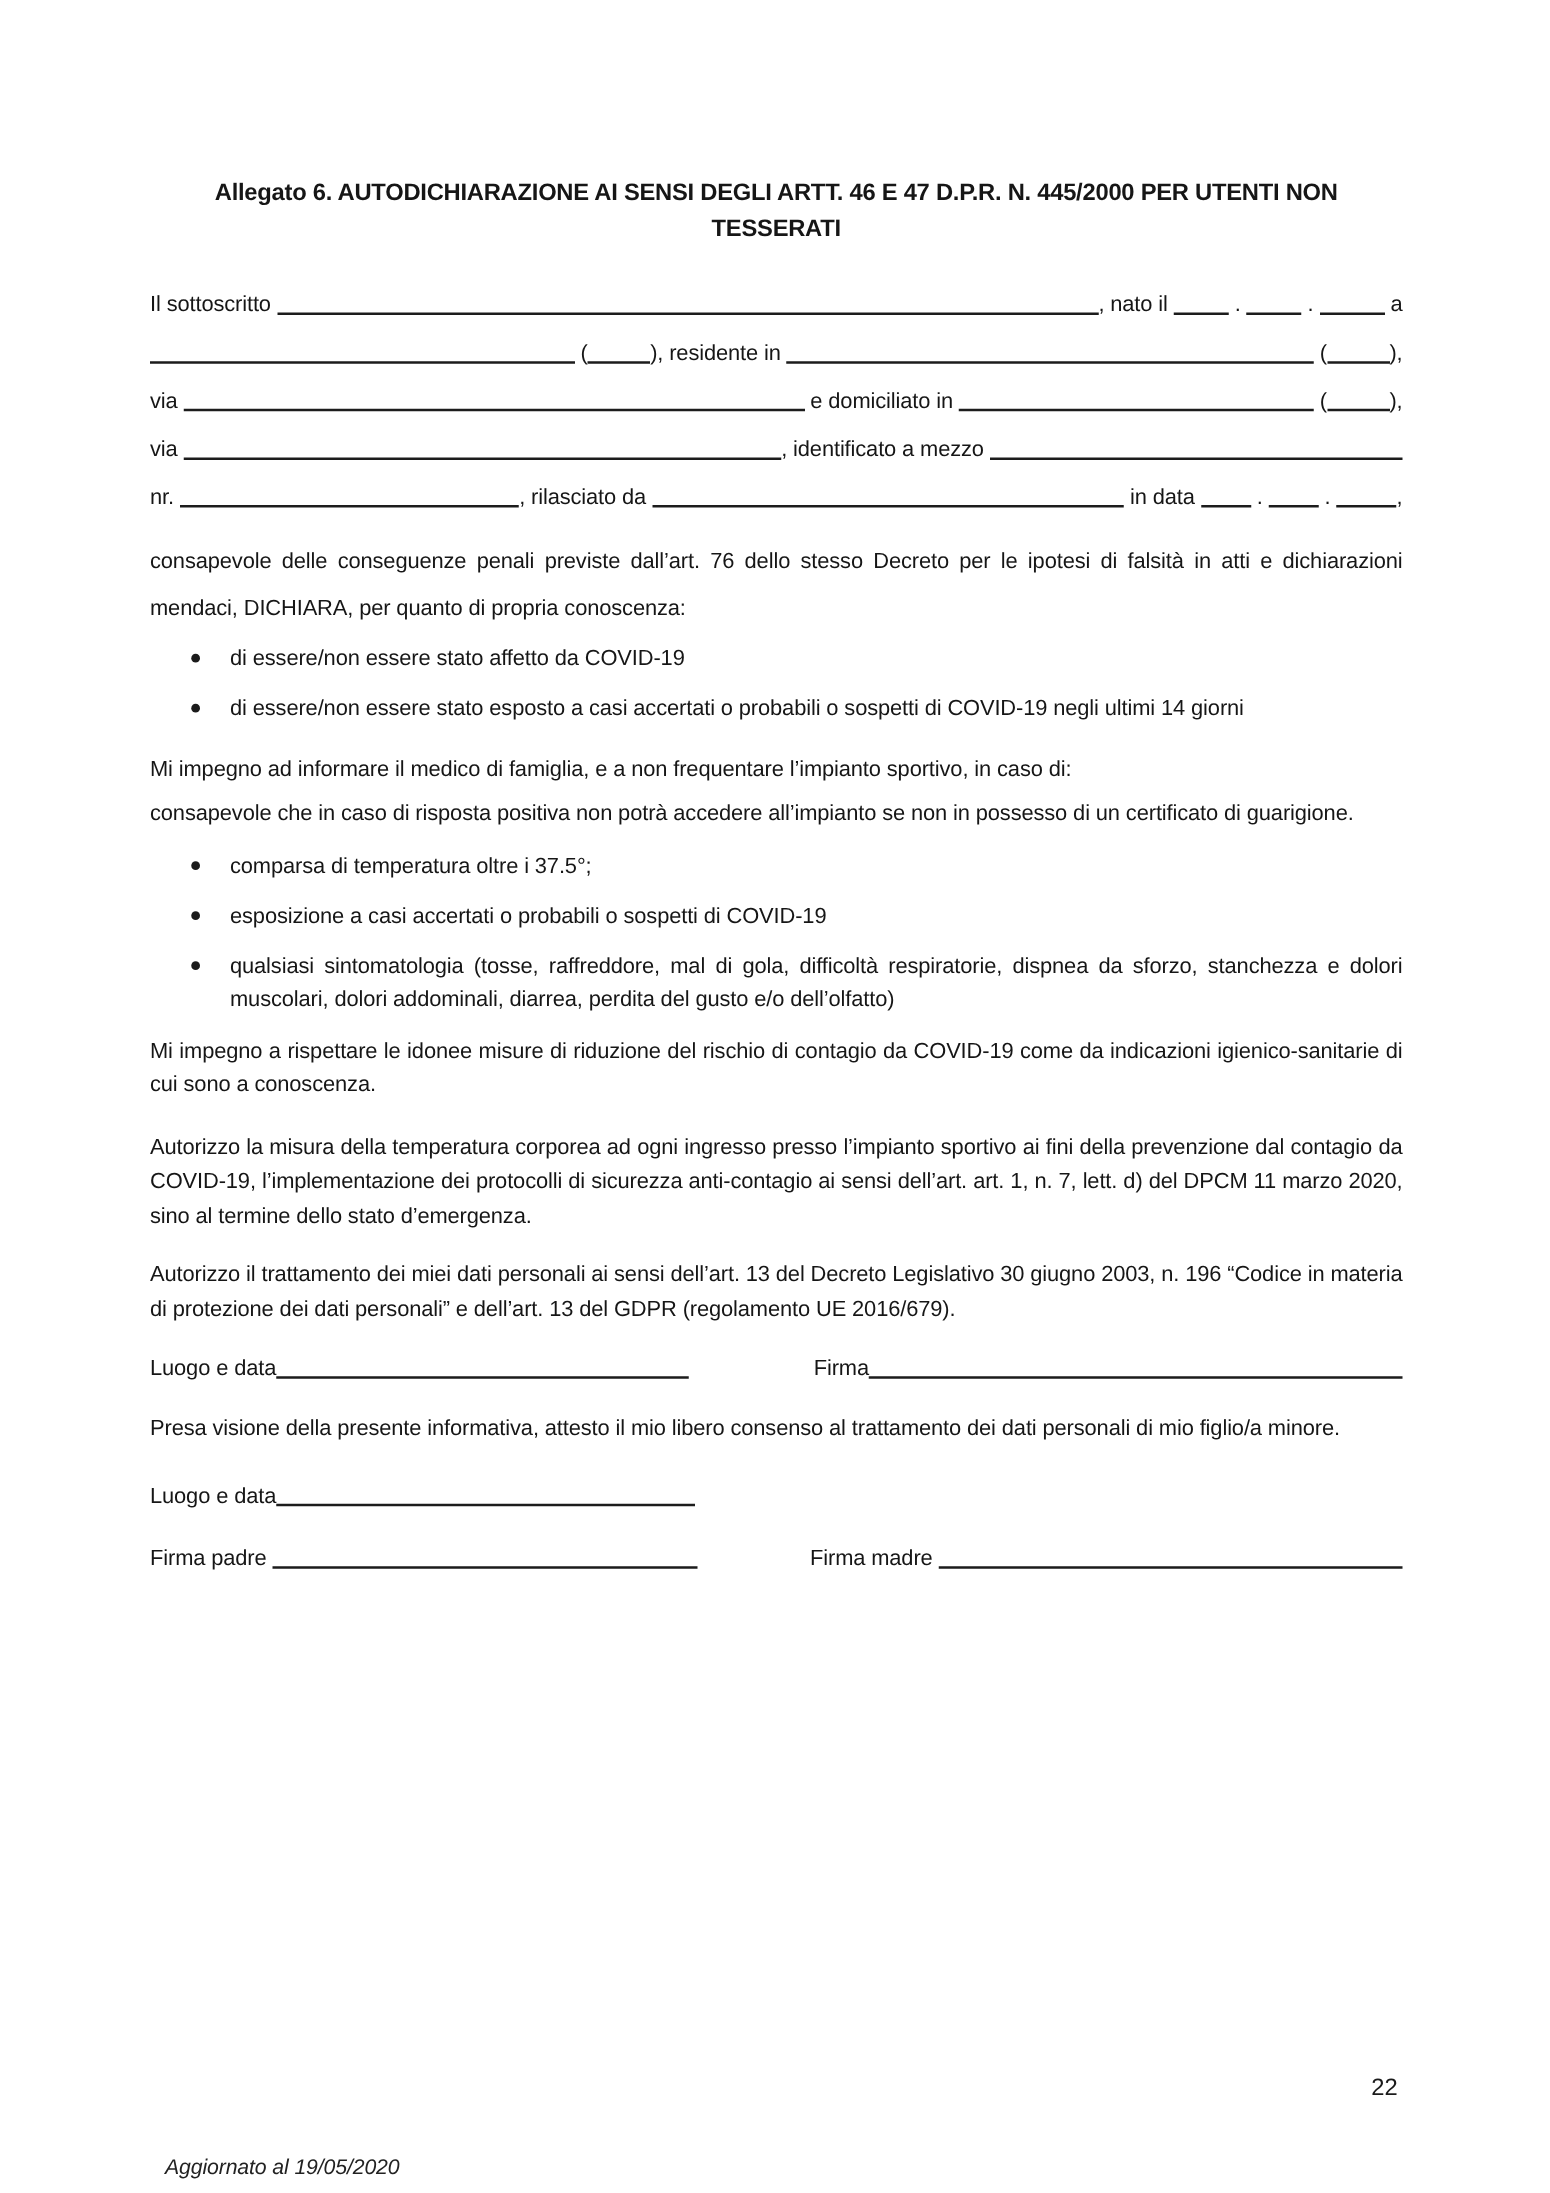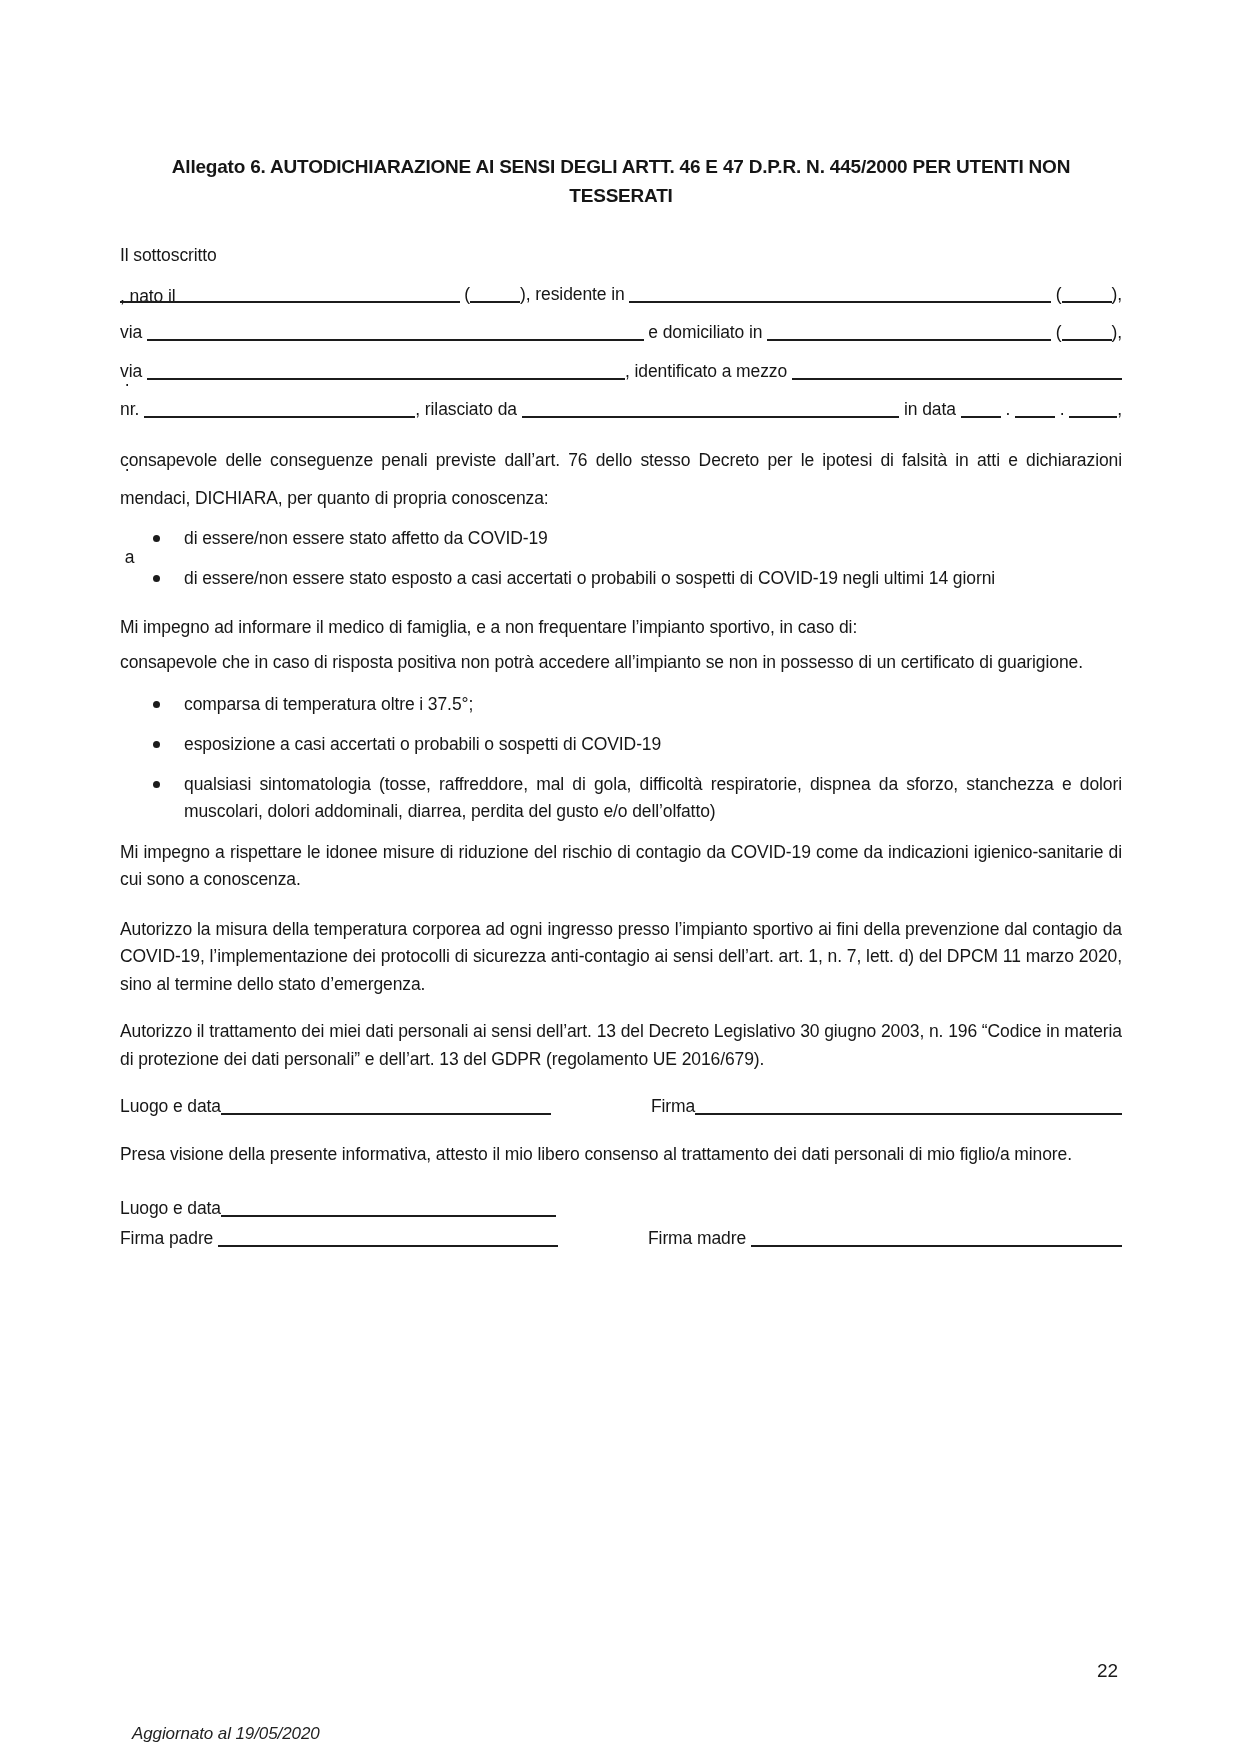--- a/index.html
+++ b/index.html
@@ -2,50 +2,50 @@
 <html><head>
 <meta charset="utf-8">
 <style>
   html,body { margin:0; padding:0; background:#ffffff; }
   .page {
     position:relative; width:1240px; height:1754px;
     background:#fff; overflow:hidden;
     font-family:"Liberation Sans","DejaVu Sans",sans-serif;
     color:#161616; font-size:17.5px; letter-spacing:-0.1px;
   }
-  .content { position:absolute; left:120px; top:152px; width:1002px; }
+  .content { position:absolute; left:120px; top:140px; width:1002px; }
   .title { text-align:center; font-weight:700; font-size:19px; line-height:29px; letter-spacing:-0.2px; }
   .sec { margin:0; }
   .para { text-align:justify; text-align-last:left; line-height:27.5px; }
   .formline, .sigline { display:flex; align-items:baseline; }
   .formline { height:38.5px; }
   .formline .seg-text { line-height:38.5px; }
   .sigline { height:30px; }
   .sigline .seg-text { line-height:30px; }
   .seg-text { white-space:pre; flex:0 0 auto; }
   .blank { display:block; height:12px; border-bottom:2px solid #1c1c1c; position:relative; top:3px; }
   .spacer { display:block; height:1px; }
   .bullets ul { list-style:none; margin:0; padding:0; }
   .bullets li { position:relative; padding-left:64px; line-height:27px; text-align:justify; text-align-last:left; }
   .bullets li + li { margin-top:13px; }
   .dot { position:absolute; left:33px; top:10px; width:7px; height:7px; border-radius:50%; background:#1b1b1b; }
   
-  .sec-0 { margin-top:26px;flex-direction:column; }
+  .sec-0 { margin-top:26px; }
   .sec-6 { margin-top:12px; line-height:38px; }
   .sec-7 { margin-top:8px; }
   .sec-8 { margin-top:8px; }
   .sec-9 { margin-top:22px; }
   .sec-10 { margin-top:14px; }
   .sec-11 { margin-top:14px; }
   .sec-12 { margin-top:22px; }
   .sec-13 { margin-top:20px; }
   .sec-14 { margin-top:18px; }
   .sec-15 { margin-top:20px; }
   .sec-16 { margin-top:24px; }
-  .sec-17 { }
+  .sec-17 { margin-top:20px; }
   .pagenum { position:absolute; right:122px; top:1660px; font-size:19px; color:#1a1a1a; }
   .footer { position:absolute; left:132px; top:1724px; font-style:italic; font-size:17px; color:#222; }
 </style>
 </head>
 <body>
 
 <div class="page">
   <div class="content">
     <div class="title">
       <div>Allegato 6. AUTODICHIARAZIONE AI SENSI DEGLI ARTT. 46 E 47 D.P.R. N. 445/2000 PER UTENTI NON</div>

